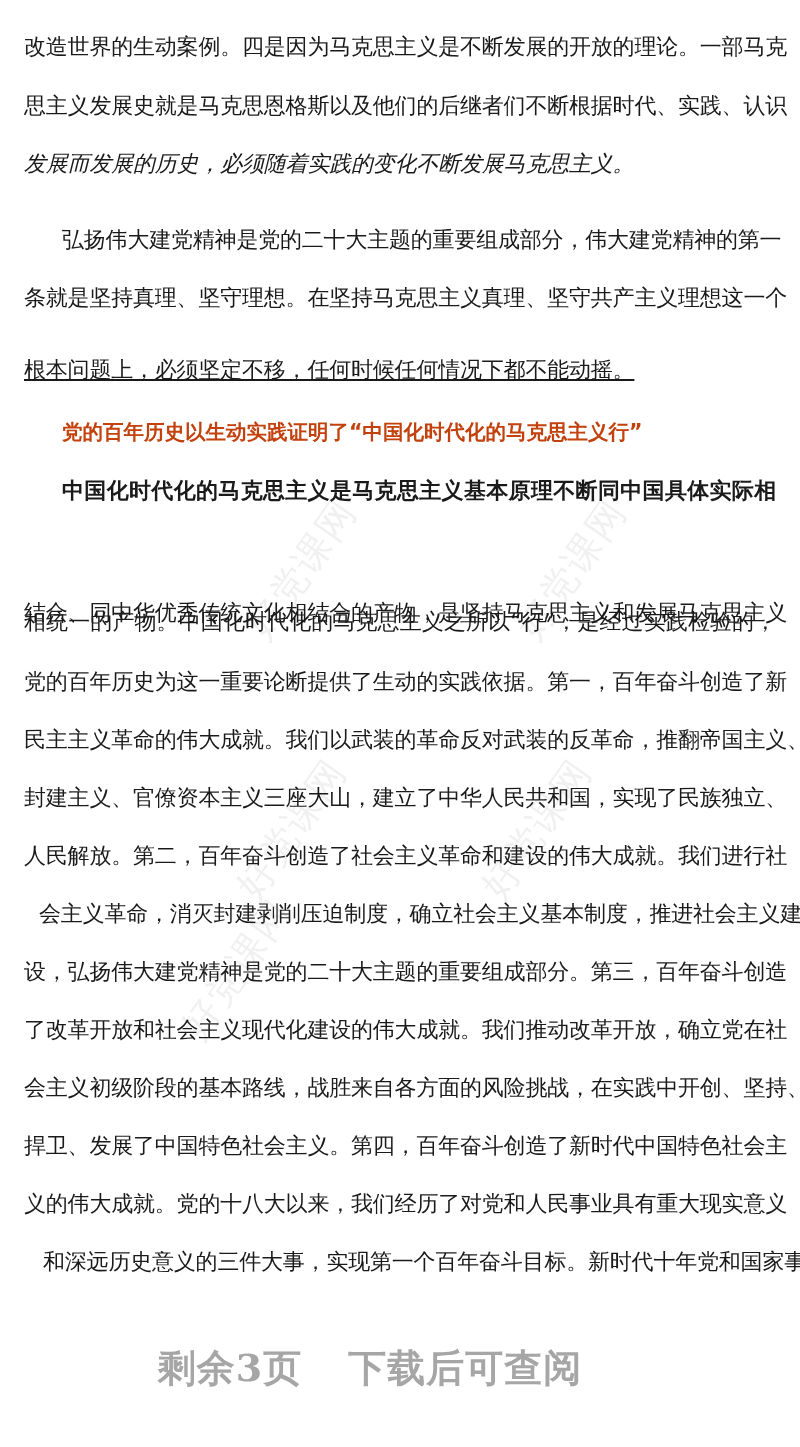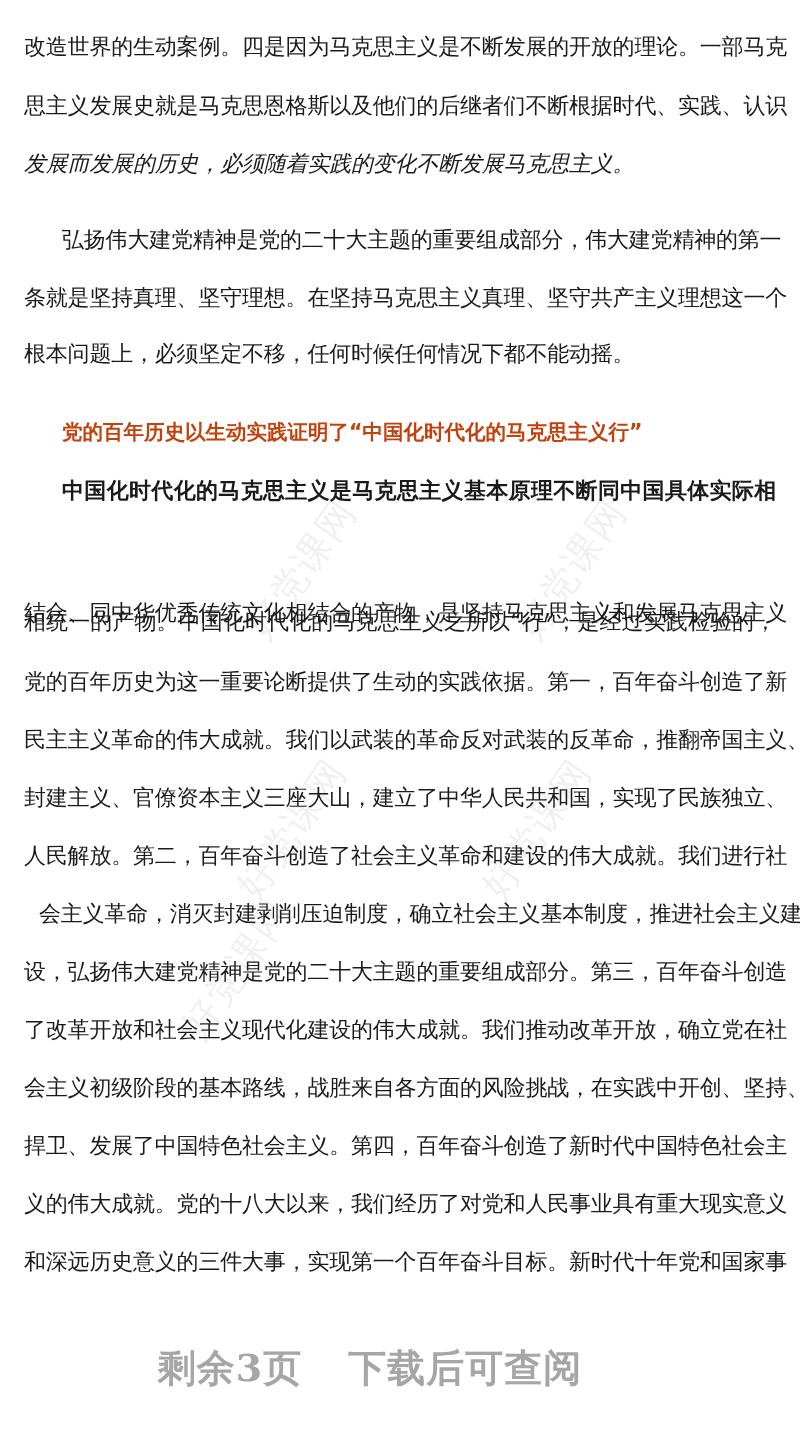--- a/index.html
+++ b/index.html
@@ -90,39 +90,39 @@
 
   <div>
     <div class="line" style="top:33px;">改造世界的生动案例。四是因为马克思主义是不断发展的开放的理论。一部马克</div>
     <div class="line" style="top:92px;">思主义发展史就是马克思恩格斯以及他们的后继者们不断根据时代、实践、认识</div>
     <div class="line last" style="top:150px;font-style:italic;">发展而发展的历史，必须随着实践的变化不断发展马克思主义。</div>
   </div>
 
   <div>
     <div class="line indent" style="top:226px;">弘扬伟大建党精神是党的二十大主题的重要组成部分，伟大建党精神的第一</div>
     <div class="line" style="top:284px;">条就是坚持真理、坚守理想。在坚持马克思主义真理、坚守共产主义理想这一个</div>
-    <div class="line last" style="top:340px;">根本问题上，必须坚定不移，任何时候任何情况下都不能动摇。</div>
+    <div class="line last" style="top:356px;text-decoration:underline;">根本问题上，必须坚定不移，任何时候任何情况下都不能动摇。</div>
   </div>
 
   <div class="heading" style="top:418px;">党的百年历史以生动实践证明了“中国化时代化的马克思主义行”</div>
 
   <div>
     <div class="line indent" style="top:477px;font-weight:bold;">中国化时代化的马克思主义是马克思主义基本原理不断同中国具体实际相</div>
     <div class="line" style="top:552px;margin-top:47px;">结合、同中华优秀传统文化相结合的产物，是坚持马克思主义和发展马克思主义</div>
     <div class="line" style="top:608px;">相统一的产物。中国化时代化的马克思主义之所以“行”，是经过实践检验的，</div>
     <div class="line" style="top:668px;">党的百年历史为这一重要论断提供了生动的实践依据。第一，百年奋斗创造了新</div>
     <div class="line" style="top:726px;">民主主义革命的伟大成就。我们以武装的革命反对武装的反革命，推翻帝国主义、</div>
     <div class="line" style="top:784px;">封建主义、官僚资本主义三座大山，建立了中华人民共和国，实现了民族独立、</div>
     <div class="line" style="top:842px;">人民解放。第二，百年奋斗创造了社会主义革命和建设的伟大成就。我们进行社</div>
     <div class="line" style="top:900px;margin-left:15px;">会主义革命，消灭封建剥削压迫制度，确立社会主义基本制度，推进社会主义建</div>
     <div class="line" style="top:958px;">设，弘扬伟大建党精神是党的二十大主题的重要组成部分。第三，百年奋斗创造</div>
     <div class="line" style="top:1016px;">了改革开放和社会主义现代化建设的伟大成就。我们推动改革开放，确立党在社</div>
     <div class="line" style="top:1074px;">会主义初级阶段的基本路线，战胜来自各方面的风险挑战，在实践中开创、坚持、</div>
     <div class="line" style="top:1132px;">捍卫、发展了中国特色社会主义。第四，百年奋斗创造了新时代中国特色社会主</div>
     <div class="line" style="top:1190px;">义的伟大成就。党的十八大以来，我们经历了对党和人民事业具有重大现实意义</div>
-    <div class="line" style="top:1248px;">和深远历史意义的三件大事，实现第一个百年奋斗目标。新时代十年党和国家事</div>
+    <div class="line" style="top:1248px;margin-left:19px;">和深远历史意义的三件大事，实现第一个百年奋斗目标。新时代十年党和国家事</div>
   </div>
 
   <div class="footer-banner">
     <span>剩余3页</span><span class="gap"></span><span>下载后可查阅</span>
   </div>
 
 </div>
 
 </body></html>

